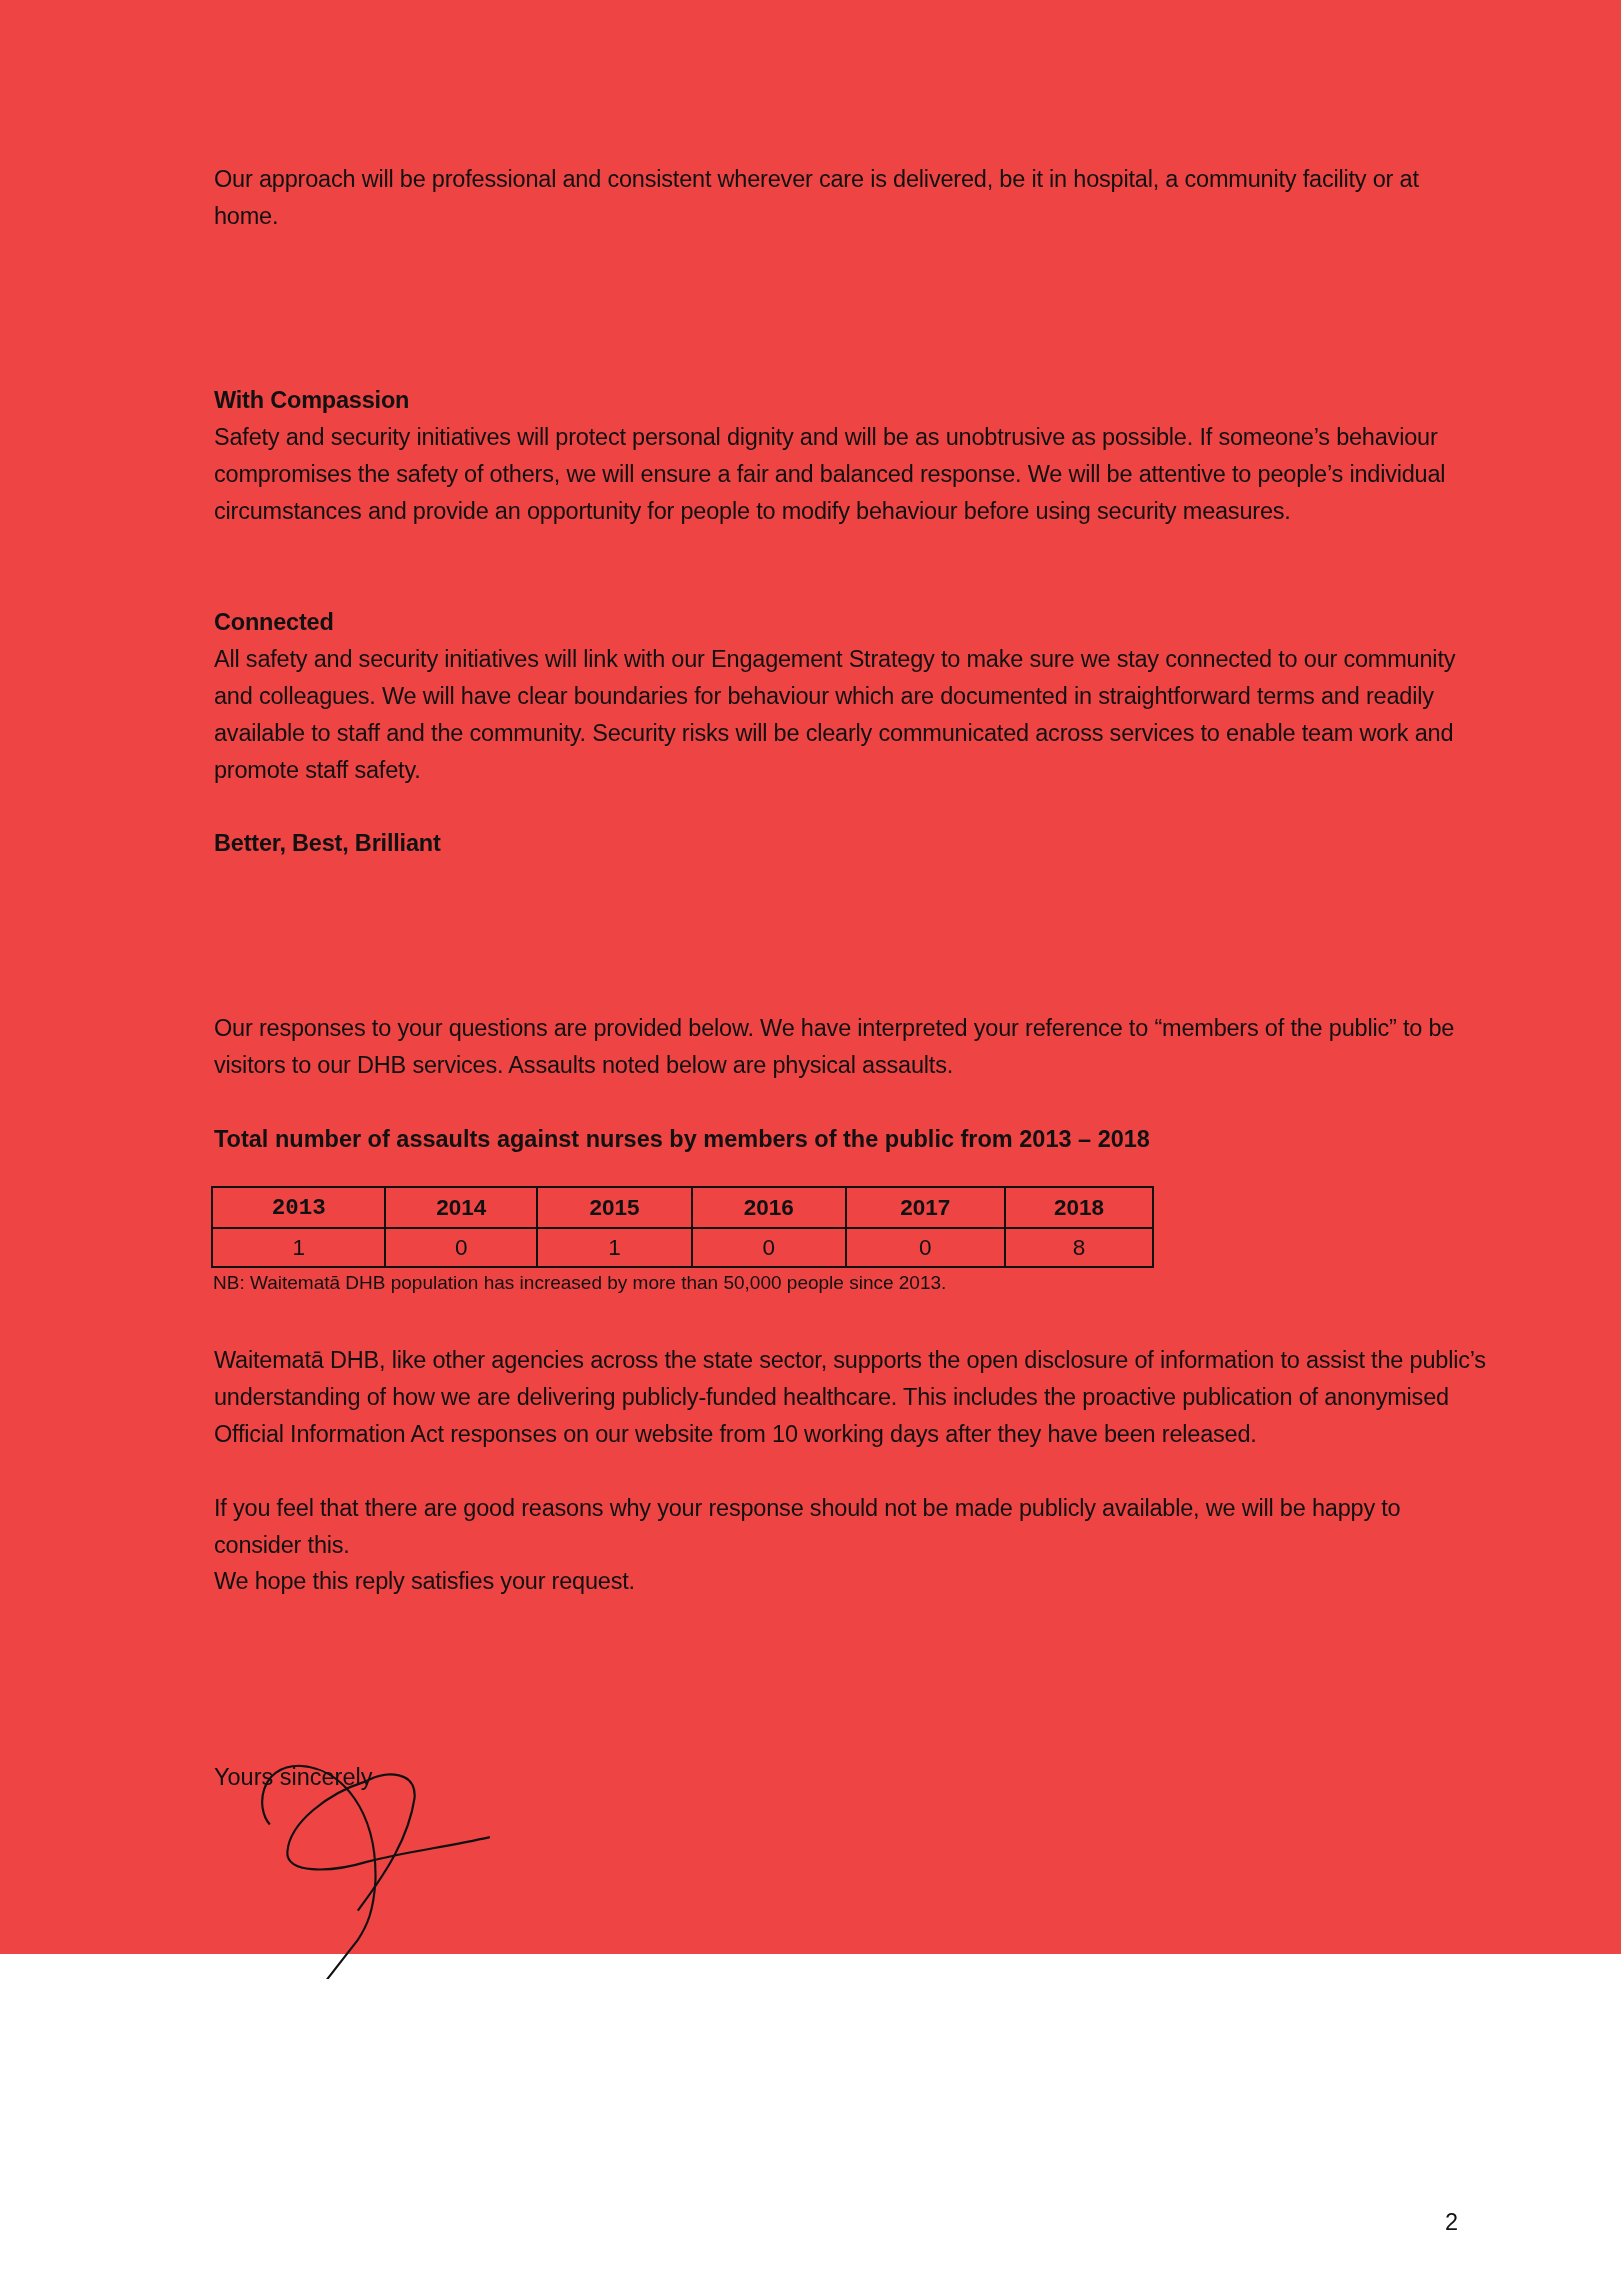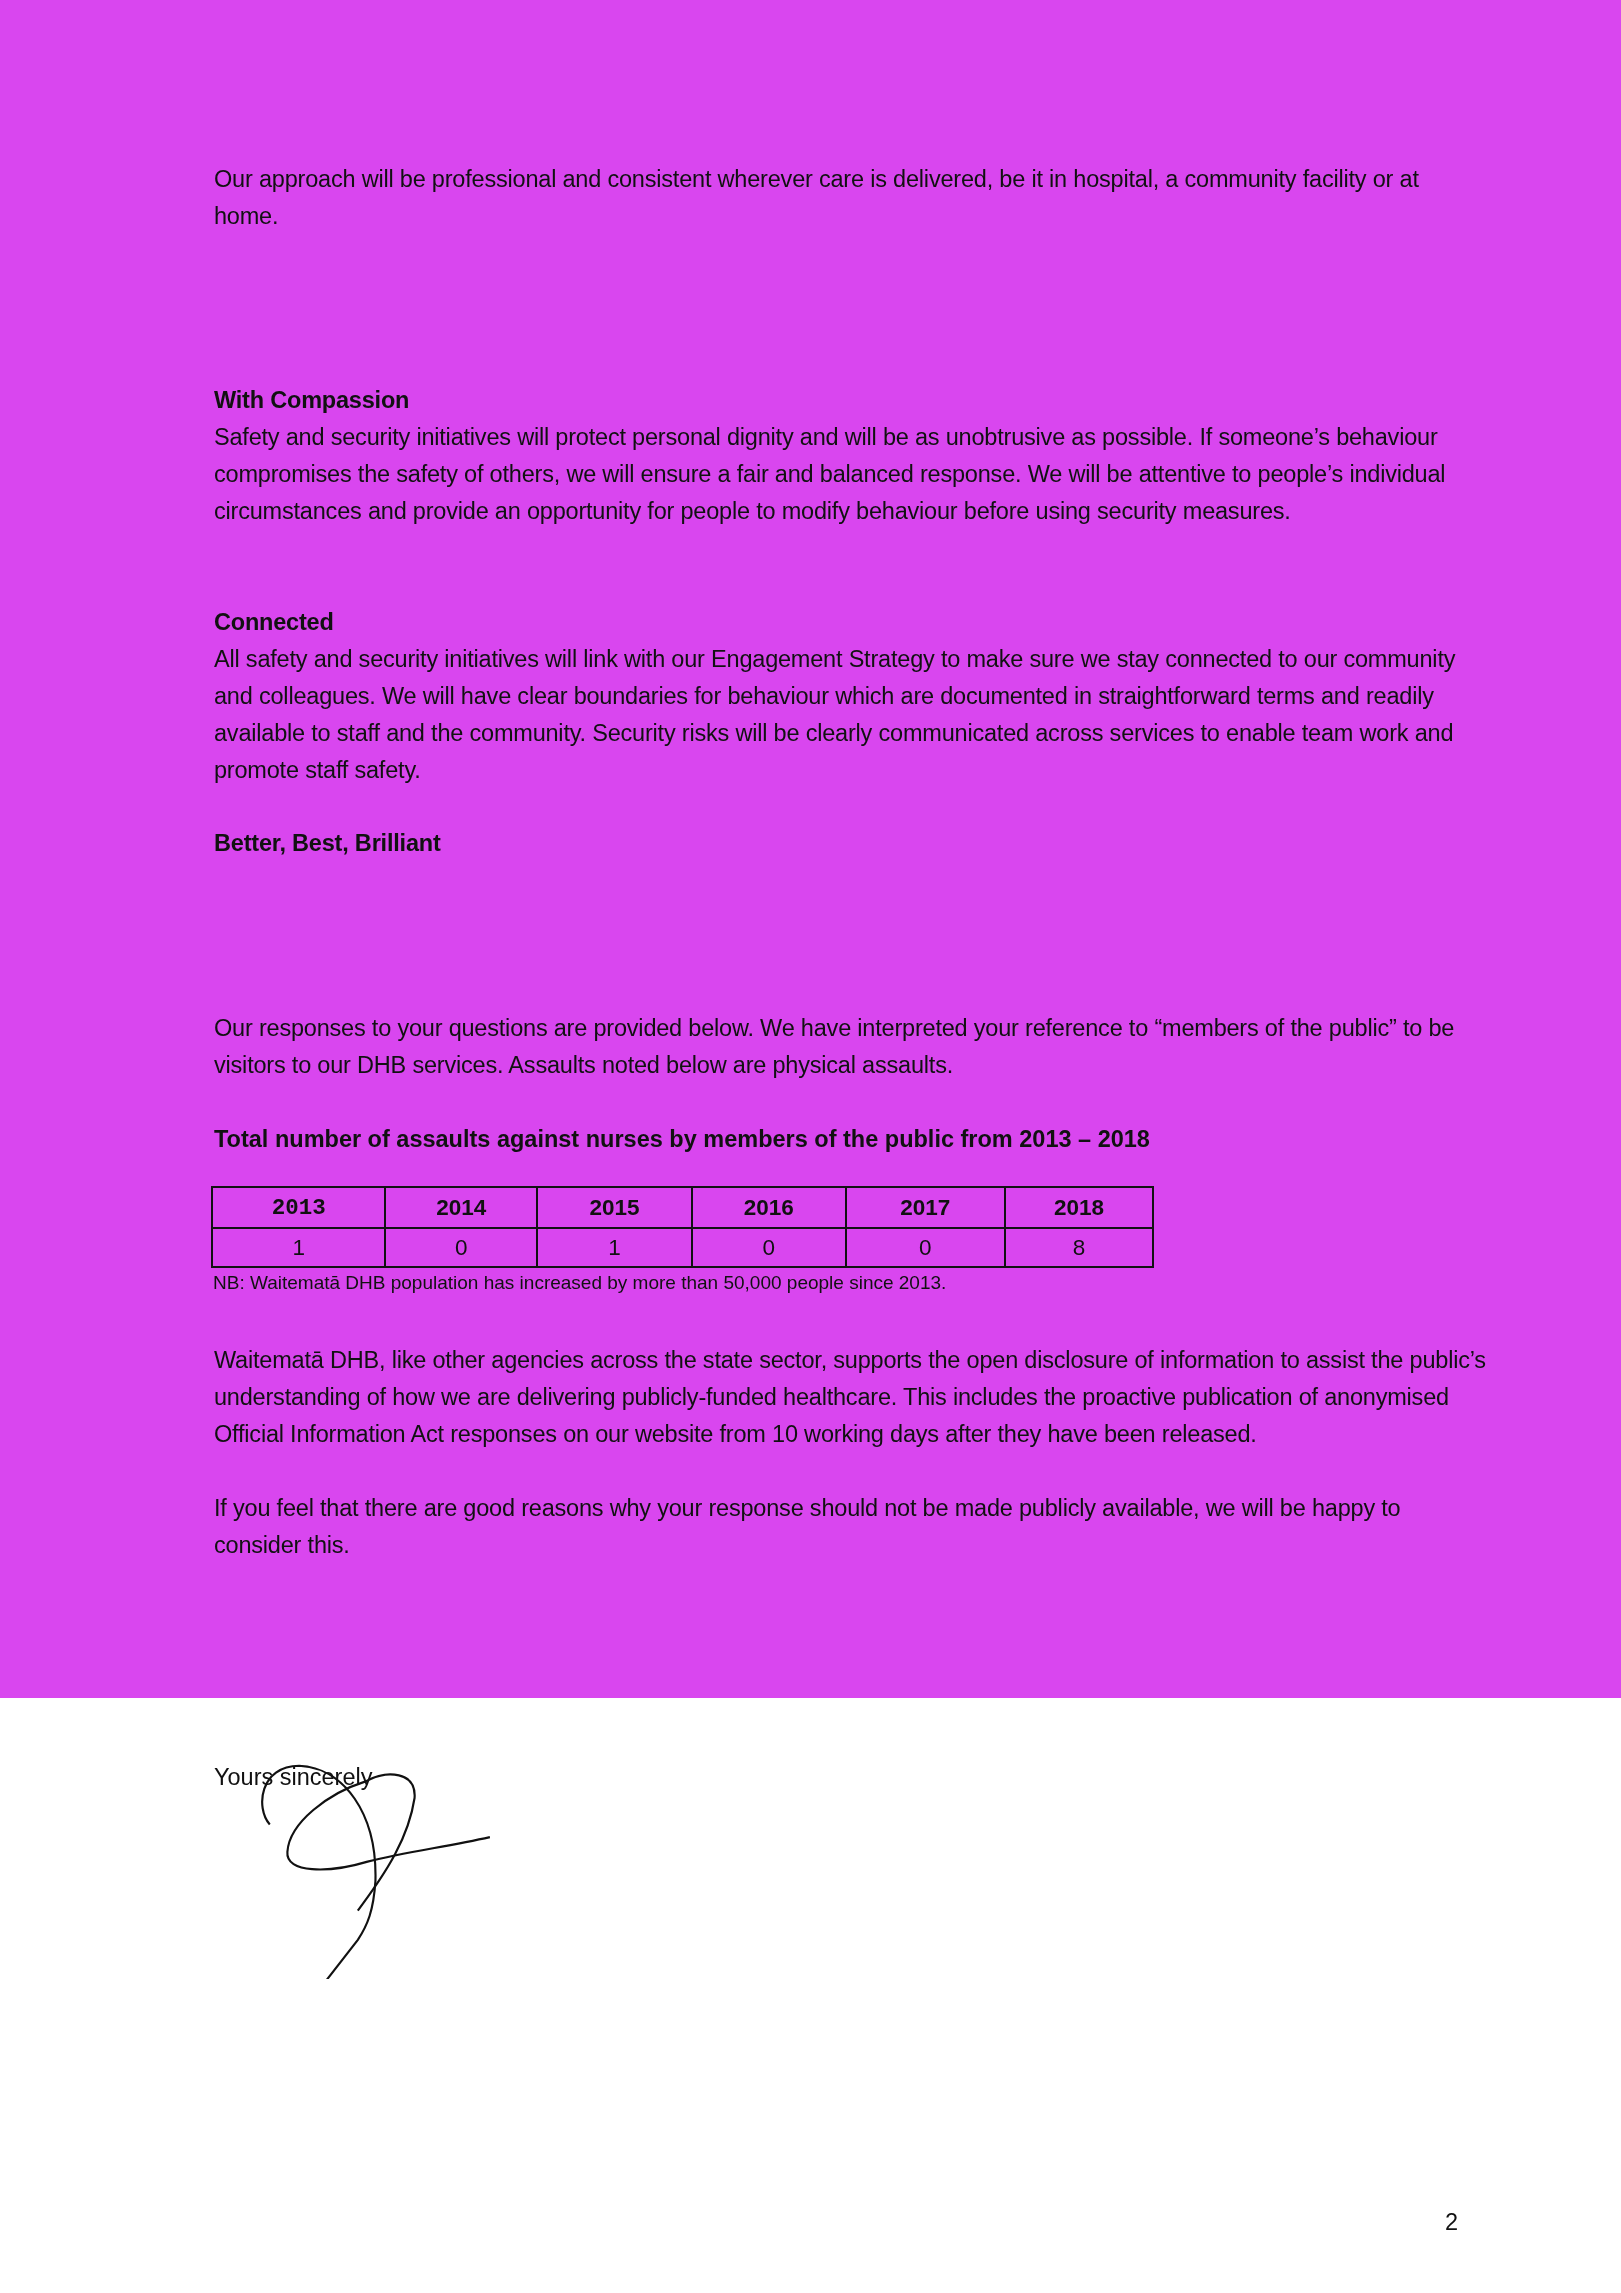--- a/index.html
+++ b/index.html
@@ -1,18 +1,18 @@
 <!DOCTYPE html>
 <html><head>
 <meta charset="utf-8">
 <style>
   html, body { margin: 0; padding: 0; background: #ffffff; }
   body { width: 1621px; height: 2294px; position: relative; overflow: hidden;
          font-family: "Liberation Sans", "DejaVu Sans", sans-serif; color: #111111; }
-  .page { position: absolute; left: 0; top: 0; width: 1621px; height: 1698px; background: #d946ef; }
+  .page { position: absolute; left: 0; top: 0; width: 1621px; height: 1954px; background: #ef4444; }
   .block { position: absolute; left: 214px; width: 1274px; font-size: 23.5px; line-height: 37px; letter-spacing: -0.2px; }
   .block p { margin: 0; }
   .heading { font-weight: bold; }
   .tbl-title { position: absolute; left: 214px; top: 1121px; font-size: 23.5px; font-weight: bold; line-height: 37px; }
   table.assaults { position: absolute; left: 211px; top: 1186px; width: 943px; border-collapse: collapse; font-size: 22.5px; }
   table.assaults td, table.assaults th { border: 2.5px solid #111; text-align: center; padding: 0; }
   table.assaults th { height: 39px; font-weight: bold; }
   table.assaults td { height: 37px; font-weight: normal; }
   .nb { position: absolute; left: 213px; top: 1270px; font-size: 19px; line-height: 25.5px; }
   .closing { position: absolute; left: 214px; font-size: 23.5px; line-height: 37px; }
@@ -71,20 +71,23 @@
     </table>
 
   <div class="nb">NB:  Waitematā DHB population has increased by more than 50,000 people since 2013.</div>
 
   <div class="block" style="top:1342px;">
     <p>Waitematā DHB, like other agencies across the state sector, supports the open disclosure of information to assist the public’s understanding of how we are delivering publicly-funded healthcare. This includes the proactive publication of anonymised Official Information Act responses on our website from 10 working days after they have been released.</p>
   </div>
   <div class="block" style="top:1490px;">
     <p>If you feel that there are good reasons why your response should not be made publicly available, we will be happy to consider this.</p>
   </div>
+  <div class="block" style="top:1563px;">
+    <p>We hope this reply satisfies your request.</p>
+  </div>
 
   <div class="closing" style="top:1715px;margin-top:44px;">Yours sincerely</div>
 
   <svg class="signature" viewBox="0 0 250 230">
     <path d="M 20 72 C 5 55, 10 12, 50 12 C 95 14, 130 60, 128 130 C 126 160, 120 175, 110 190 L 75 235" fill="none" stroke="#111" stroke-width="2.2"></path>
     <path d="M 118 28 C 140 16, 170 18, 168 45 C 162 85, 140 120, 110 160" fill="none" stroke="#111" stroke-width="2.2"></path>
     <path d="M 118 28 C 80 40, 40 70, 38 100 C 36 122, 80 122, 120 110 C 160 100, 200 95, 245 85" fill="none" stroke="#111" stroke-width="2.2"></path>
   </svg>
 
 

